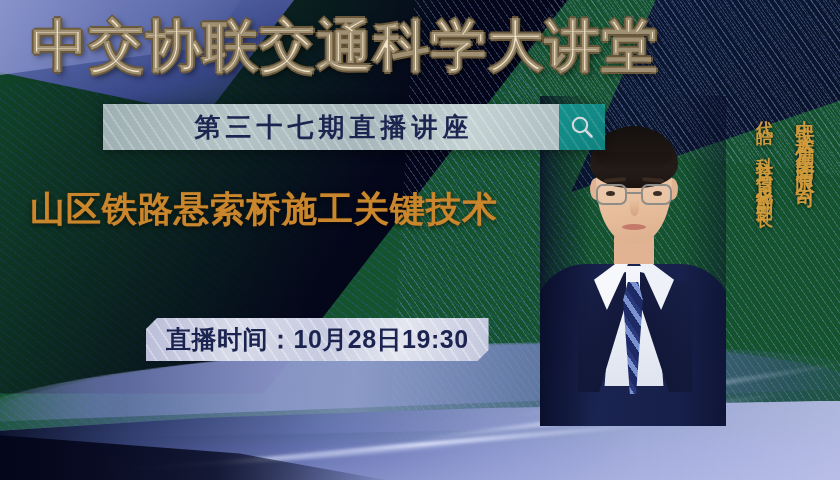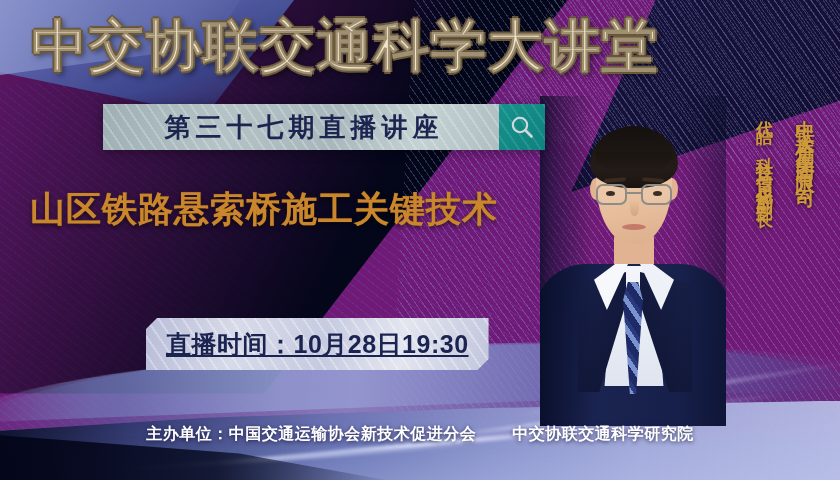--- a/index.html
+++ b/index.html
@@ -7,21 +7,21 @@
     width:840px; height:480px;
     background:#05071a;
     font-family:"Liberation Sans", sans-serif;
     overflow:hidden;
   }
 
   #poster {
     position:relative;
     width:840px; height:480px;
     overflow:hidden;
-    background:#701a75;
+    background:#14532d;
   }
 
   
   .bg-base {
     position:absolute; inset:0;
     background:
       radial-gradient(ellipse 420px 300px at 68% 30%, #1b2a66 0%, #121b४5 40%, rgba(8,10,35,0) 72%),
       linear-gradient(120deg, #2b3470 0%, #141c4a 18%, #080b24 42%, #05071c 62%, #0a1030 85%, #151d4d 100%);
   }
   .bg-dark-wedge {
@@ -145,21 +145,21 @@
     text-shadow:
        2px 0 0 #6c5a3c, -2px 0 0 #6c5a3c,
        0 2px 0 #6c5a3c, 0 -2px 0 #6c5a3c,
        3px 3px 6px rgba(0,0,0,.55);
     -webkit-text-stroke:1px rgba(90,74,48,.55);
     padding-right:150px;
   }
 
   .subtitle-bar {
     position:absolute; left:103px; top:104px;
-    width:442px; height:46px;
+    width:502px; height:46px;
     display:flex; align-items:stretch;
     box-shadow:0 2px 10px rgba(0,0,0,.35);
   }
   .subtitle-bar .label {
     flex:1;
     display:flex; align-items:center; justify-content:center;
     background:
       repeating-linear-gradient(56deg, rgba(255,255,255,0) 0px, rgba(255,255,255,0) 7px, rgba(255,255,255,.22) 7px, rgba(255,255,255,.22) 9px),
       linear-gradient(100deg,#9fb0b4 0%, #b3c3c6 30%, #a7b7bb 58%, #c5d2d4 80%, #aebec1 100%);
     color:#1c2550;
@@ -179,32 +179,31 @@
     position:absolute; left:30px; top:186px; width:520px;
     font-size:35px; line-height:45px;
     font-weight:bold;
     letter-spacing:1px;
     color:#c9862c;
     text-shadow:0 2px 5px rgba(0,0,0,.6), 0 0 1px #a86d1c;
   }
 
   .time-badge {
     position:absolute; left:146px; top:318px;
-    height:52px;
+    height:43px;
     padding:0 20px;
     display:flex; align-items:center;
     font-size:25px; font-weight:bold;
     letter-spacing:.5px;
     color:#1b2450;
     background:
       repeating-linear-gradient(56deg, rgba(255,255,255,0) 0px, rgba(255,255,255,0) 8px, rgba(255,255,255,.30) 8px, rgba(255,255,255,.30) 10px),
       linear-gradient(100deg,#b9bdd8 0%, #d7dae8 26%, #c7cbe0 52%, #e3e5ef 74%, #c2c6dd 100%);
     clip-path:polygon(11px 0, 100% 0, 100% calc(100% - 11px), calc(100% - 11px) 100%, 0 100%, 0 11px);
     box-shadow:0 3px 12px rgba(0,0,0,.4);
-    text-decoration:underline;
   }
 
   .footer {
     position:absolute; left:0; right:0; top:424px;
     text-align:center;
     color:#ffffff;
     font-size:16px; font-weight:bold;
     letter-spacing:.5px;
     text-shadow:0 1px 4px rgba(10,14,45,.75);
   }
@@ -380,20 +379,15 @@
     <div class="lecture-title">
       <div>山区铁路悬索桥施工关键技术</div>
     </div>
 
     <div class="time-badge">直播时间：10月28日19:30</div>
 
     <div class="vtext v-org">中铁大桥局集团有限公司</div>
 
     <div class="vtext v-name">代皓　科技与信息化部副部长</div>
 
-    <div class="footer">
-      <span>主办单位：中国交通运输协会新技术促进分会</span>
-      <span class="sep"></span>
-      <span>中交协联交通科学研究院</span>
-    </div>
 
   </div>
 </div>
 
 </body></html>

